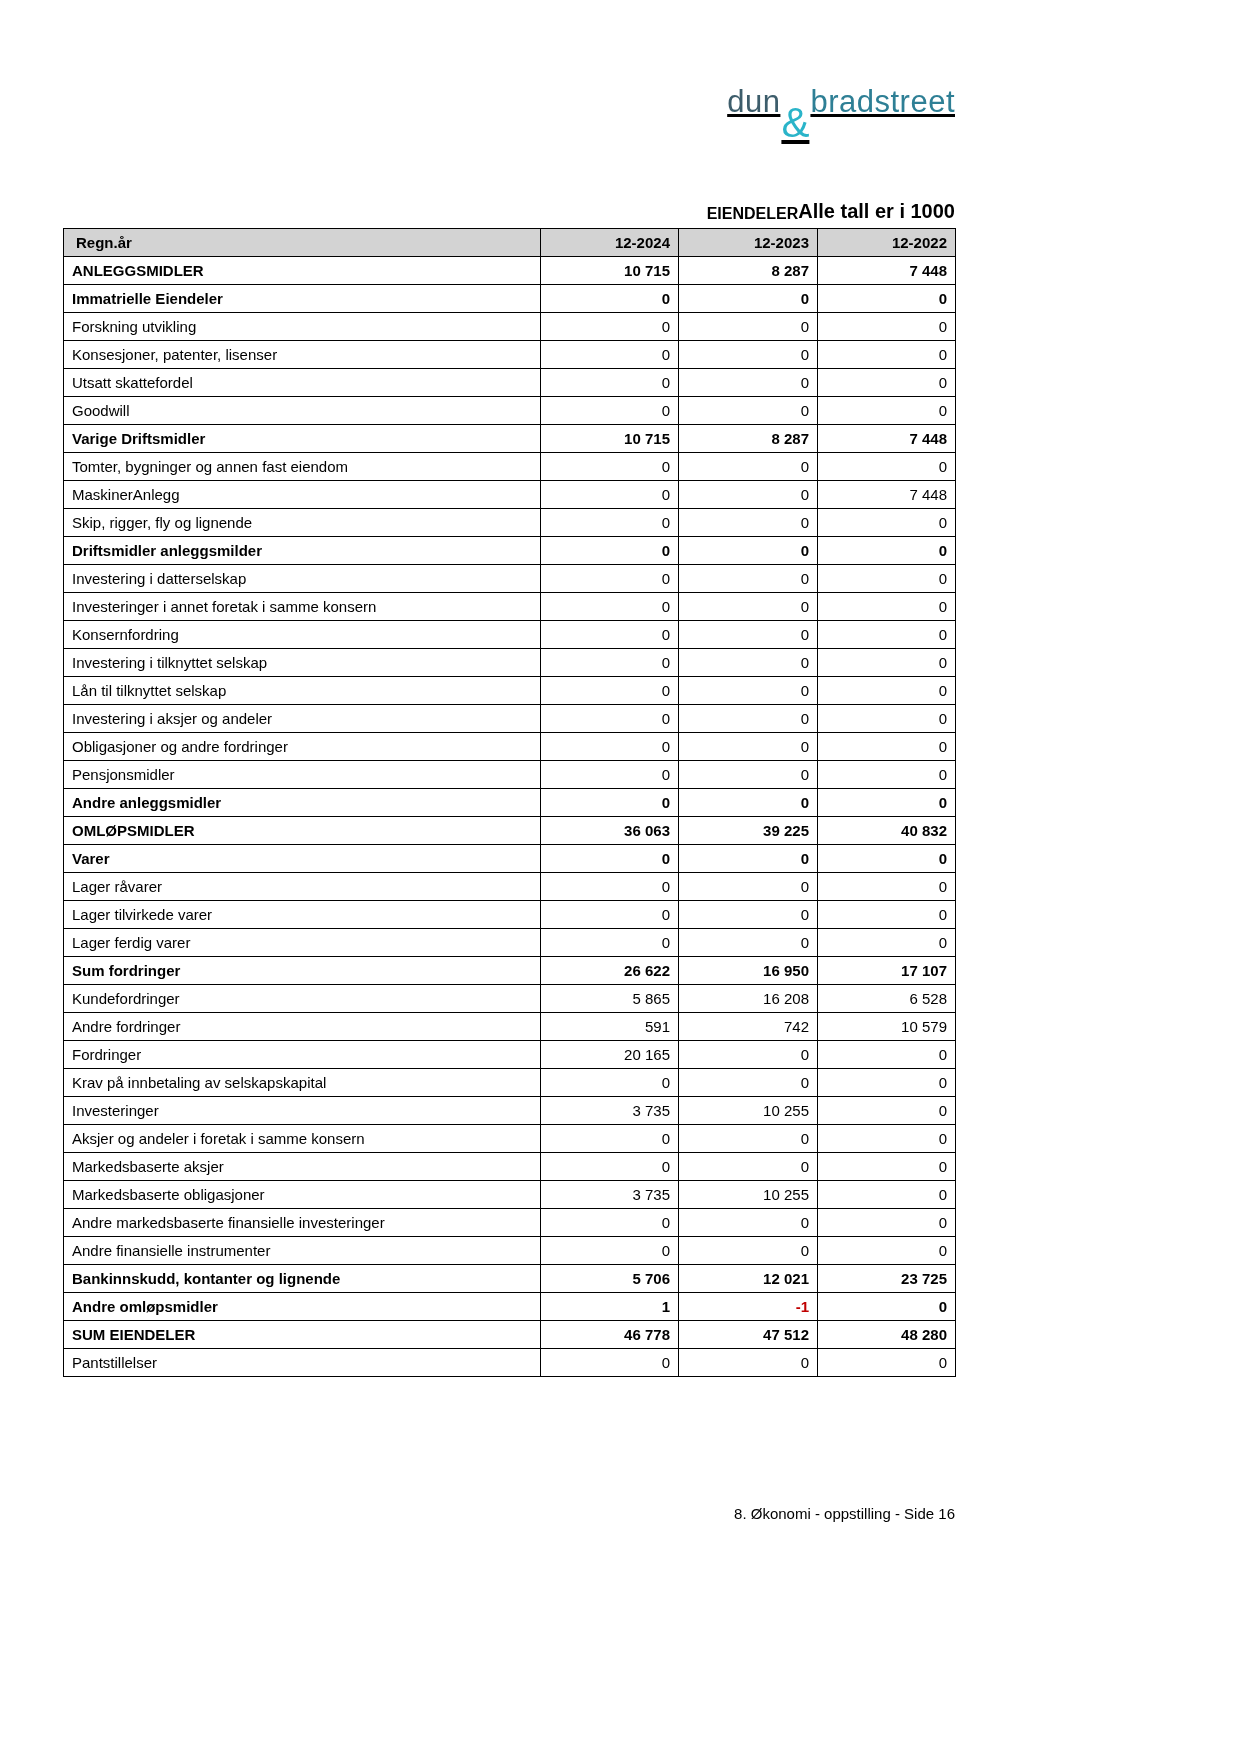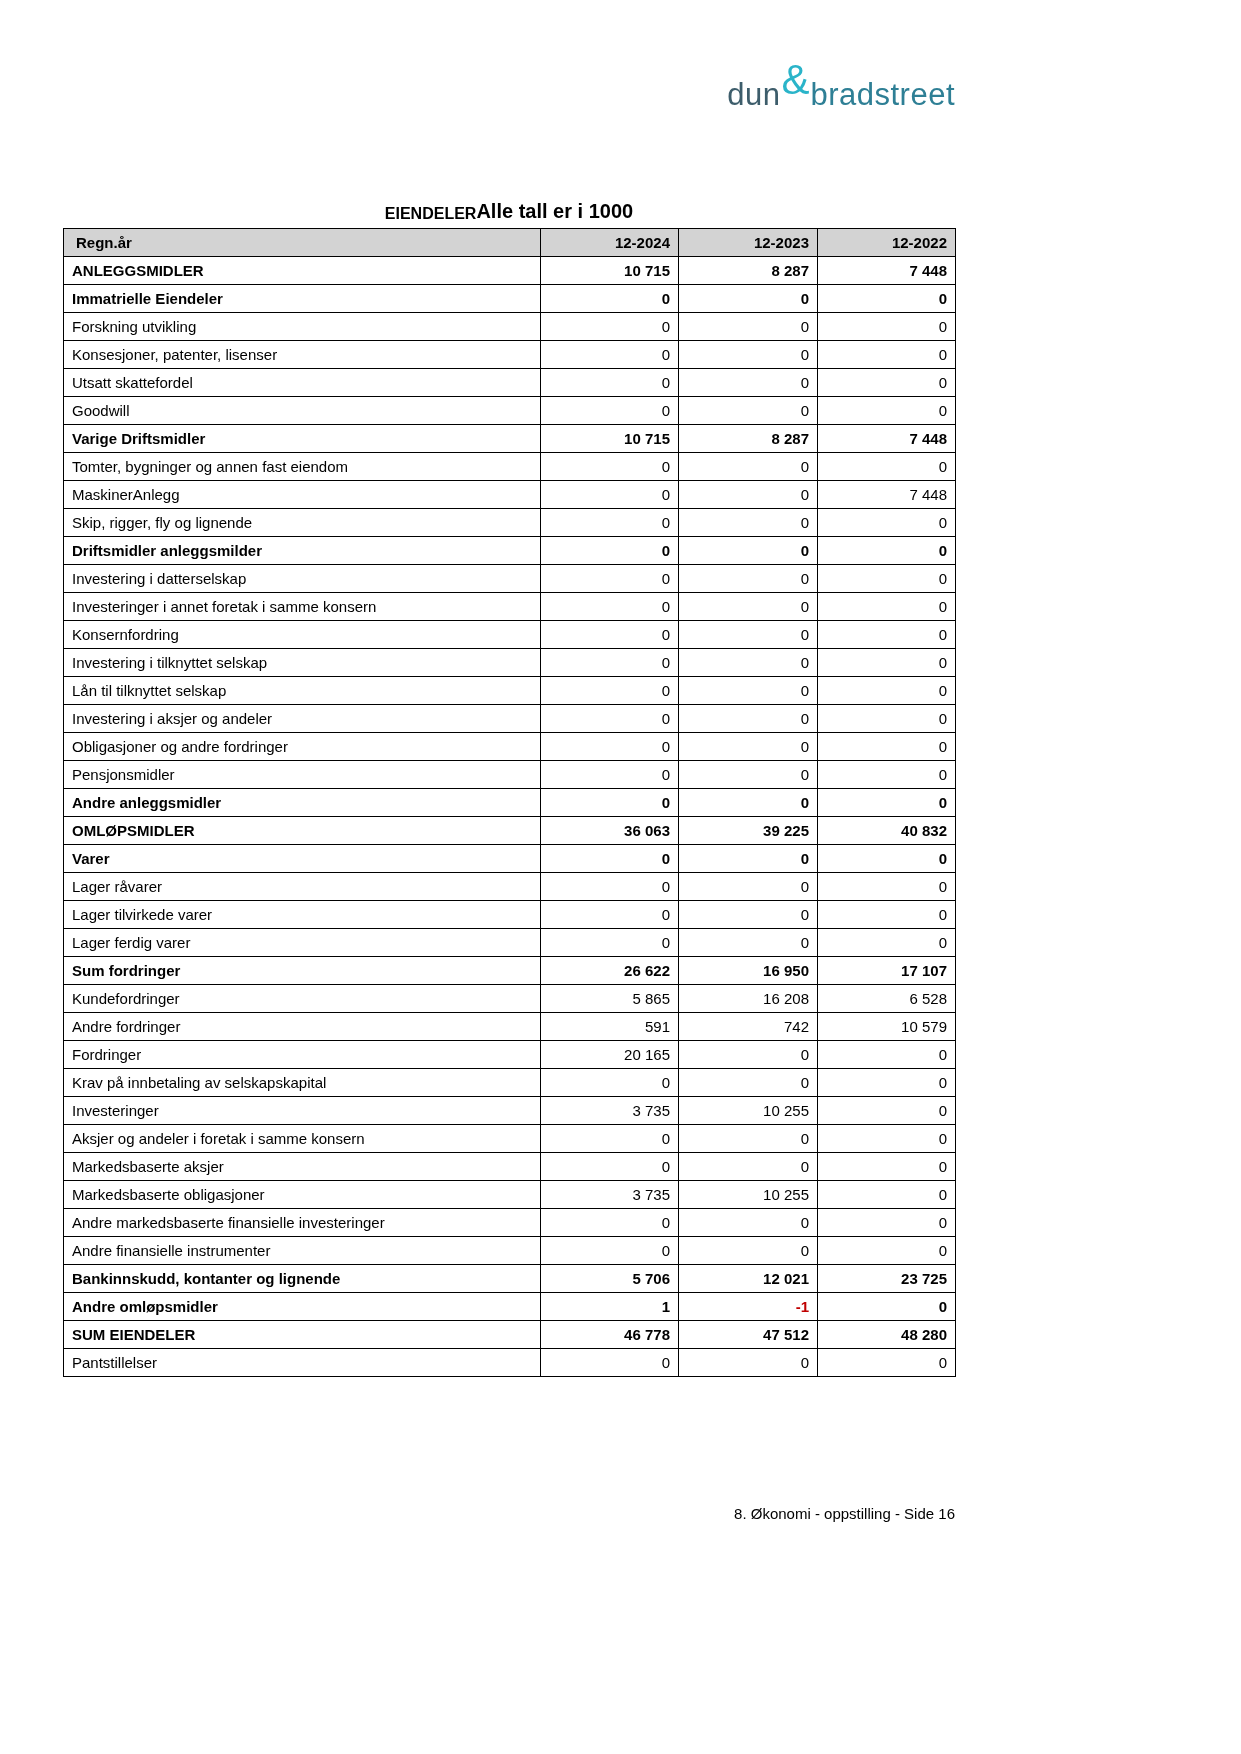--- a/index.html
+++ b/index.html
@@ -6,34 +6,35 @@
   html,body { background:#ffffff; }
   body { font-family:"Liberation Sans", sans-serif; color:#000; }
   .page {
     position:relative;
     width:1241px; height:1754px;
     background:#fff;
     overflow:hidden;
   }
   
   .logo {
-    position:absolute; top:77px; right:286px;
-    display:flex; align-items:flex-start;
+    position:absolute; top:84px; right:286px;
+    display:flex; align-items:flex-end;
     user-select:none;
+    text-decoration:underline;
   }
   .logo .word { font-size:31px; font-weight:400; letter-spacing:0.5px; color:#3d5d6b; }
   .logo .word.brad { color:#2e7f95; }
   .logo .amp {
     font-size:42px; font-weight:400; color:#2ab4c9;
     margin:0 1px; position:relative; top:3px; line-height:0;
   }
   
   .head-row {
     position:absolute; left:63px; top:200px; width:892px;
-    display:flex; justify-content:center; align-items:flex-end;
+    display:flex; justify-content:flex-end; align-items:flex-end;
   }
   .head-row .title { font-size:16px; font-weight:bold; }
   .head-row .note  { font-size:20px; font-weight:bold; }
   
   .fin-table {
     position:absolute; left:63px; top:228px; width:892px;
     border-collapse:collapse; table-layout:fixed;
     font-size:15px; line-height:17px;
   }
   .fin-table th, .fin-table td {

